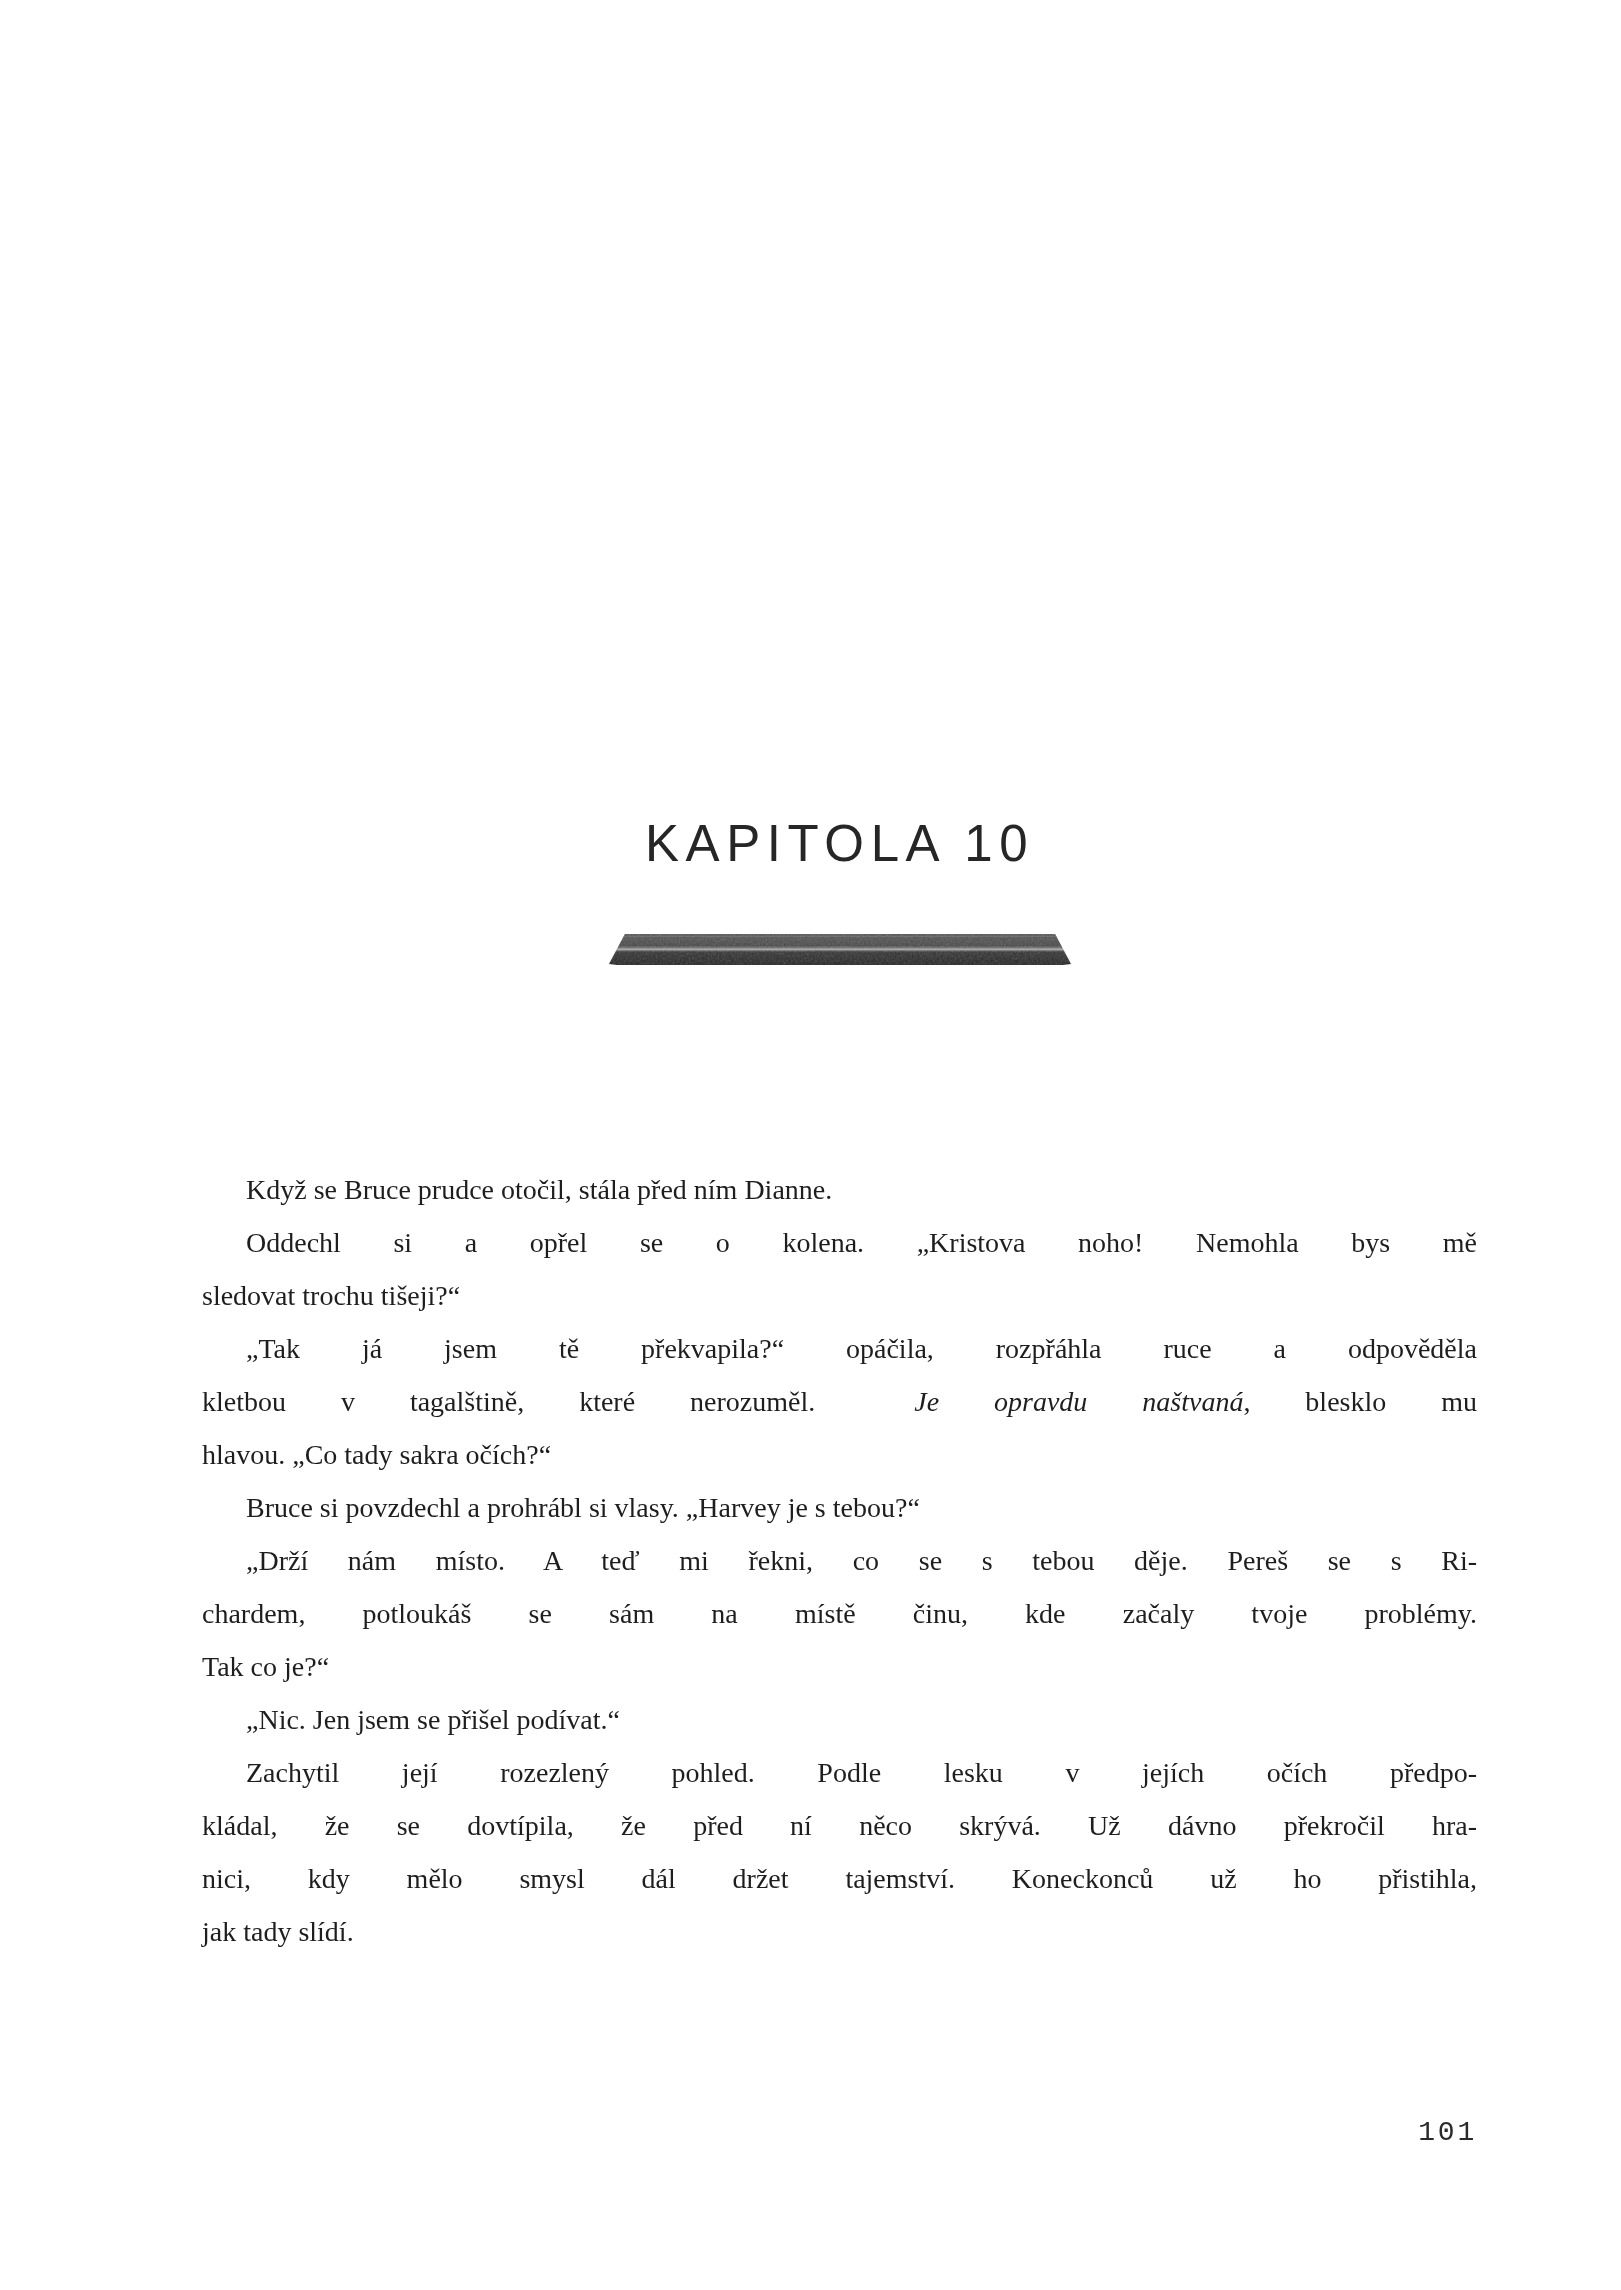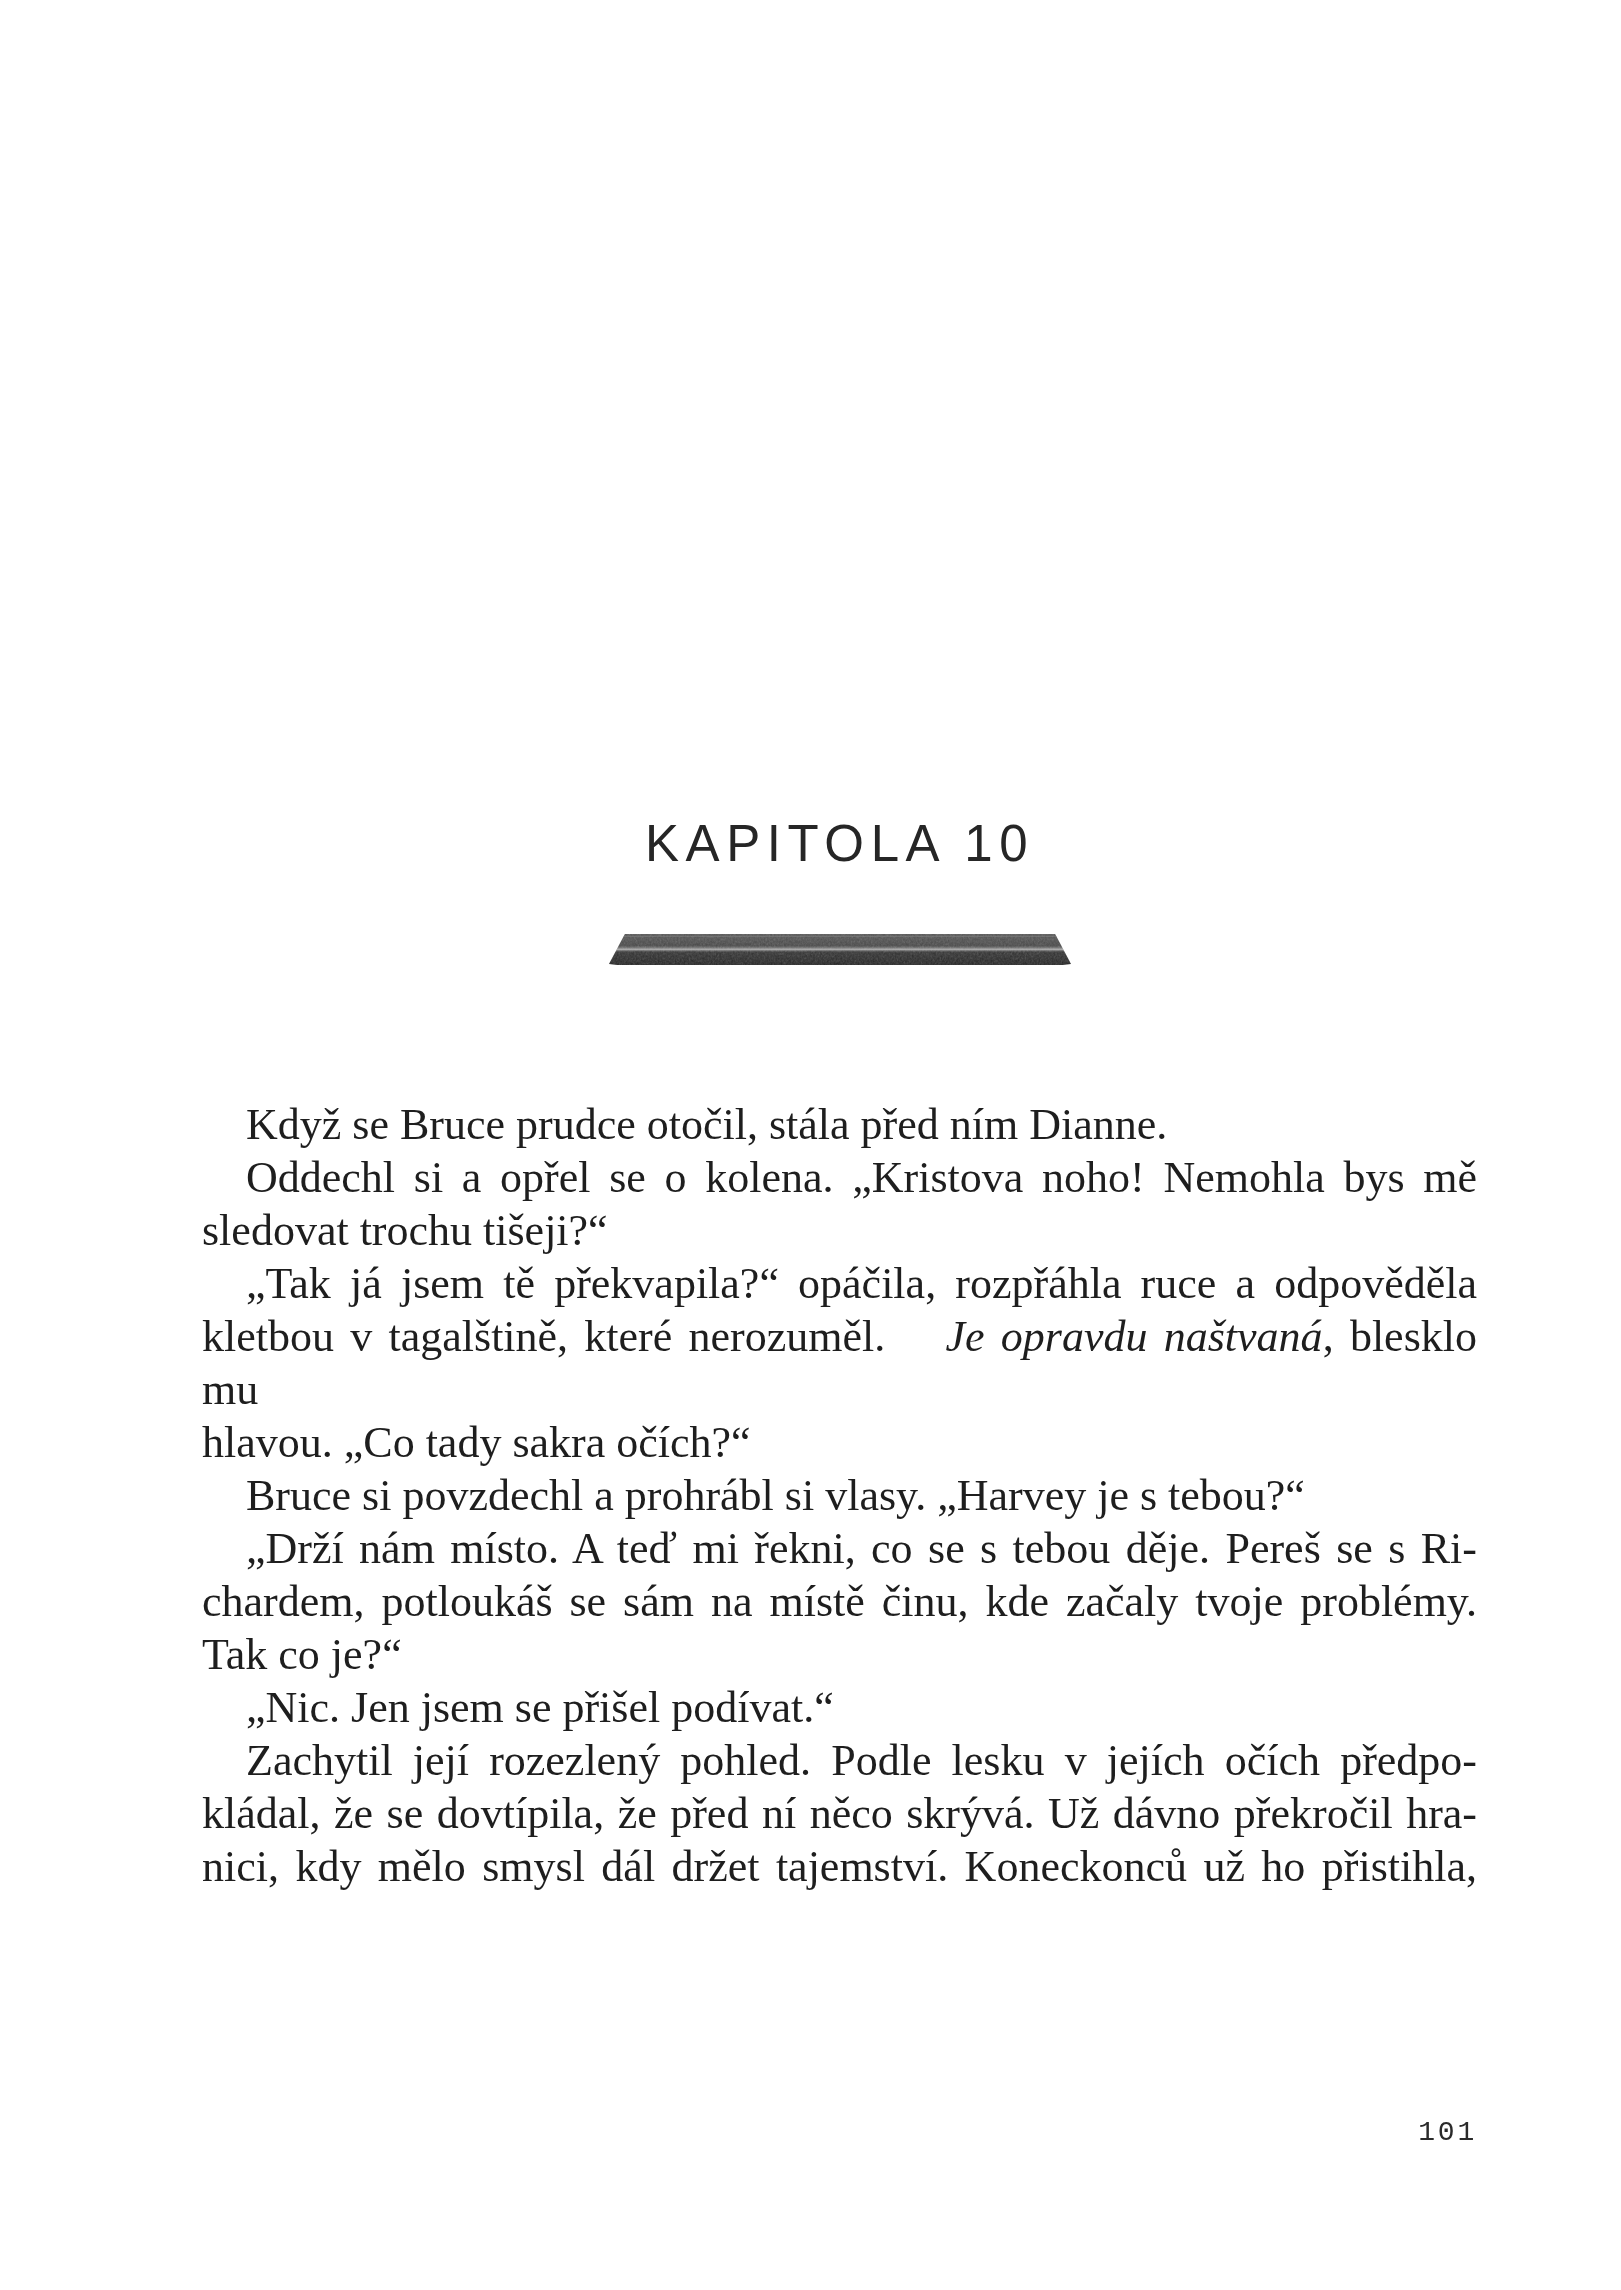--- a/index.html
+++ b/index.html
@@ -28,24 +28,24 @@
   }
   .divider {
     position: absolute;
     top: 934px;
     left: 607px;
     width: 466px;
     height: 31px;
   }
   .body-text {
     position: absolute;
-    top: 1098px;
+    top: 1163px;
     left: 202px;
     width: 1275px;
-    font-size: 44px;
+    font-size: 28px;
     line-height: 53px;
     letter-spacing: 0px;
   }
   .para { margin: 0; }
   .line {
     text-align: justify;
     text-align-last: justify;
     white-space: normal;
   }
   .line.last { text-align-last: left; }
@@ -122,19 +122,20 @@
         <div class="line"><span>chardem, potloukáš se sám na místě činu, kde začaly tvoje problémy.</span></div>
         <div class="line last"><span>Tak co je?“</span></div>
       </div>
       <div class="para">
         <div class="line first last"><span>„Nic. Jen jsem se přišel podívat.“</span></div>
       </div>
       <div class="para">
         <div class="line first"><span>Zachytil její rozezlený pohled. Podle lesku v jejích očích předpo-</span></div>
         <div class="line"><span>kládal, že se dovtípila, že před ní něco skrývá. Už dávno překročil hra-</span></div>
         <div class="line"><span>nici, kdy mělo smysl dál držet tajemství. Koneckonců už ho přistihla,</span></div>
+        <div class="line last"><span>jak tady slídí.</span></div>
       </div>
     </div>
 
   <div class="page-number">101</div>
 
 </div>
 
 
 </body></html>

